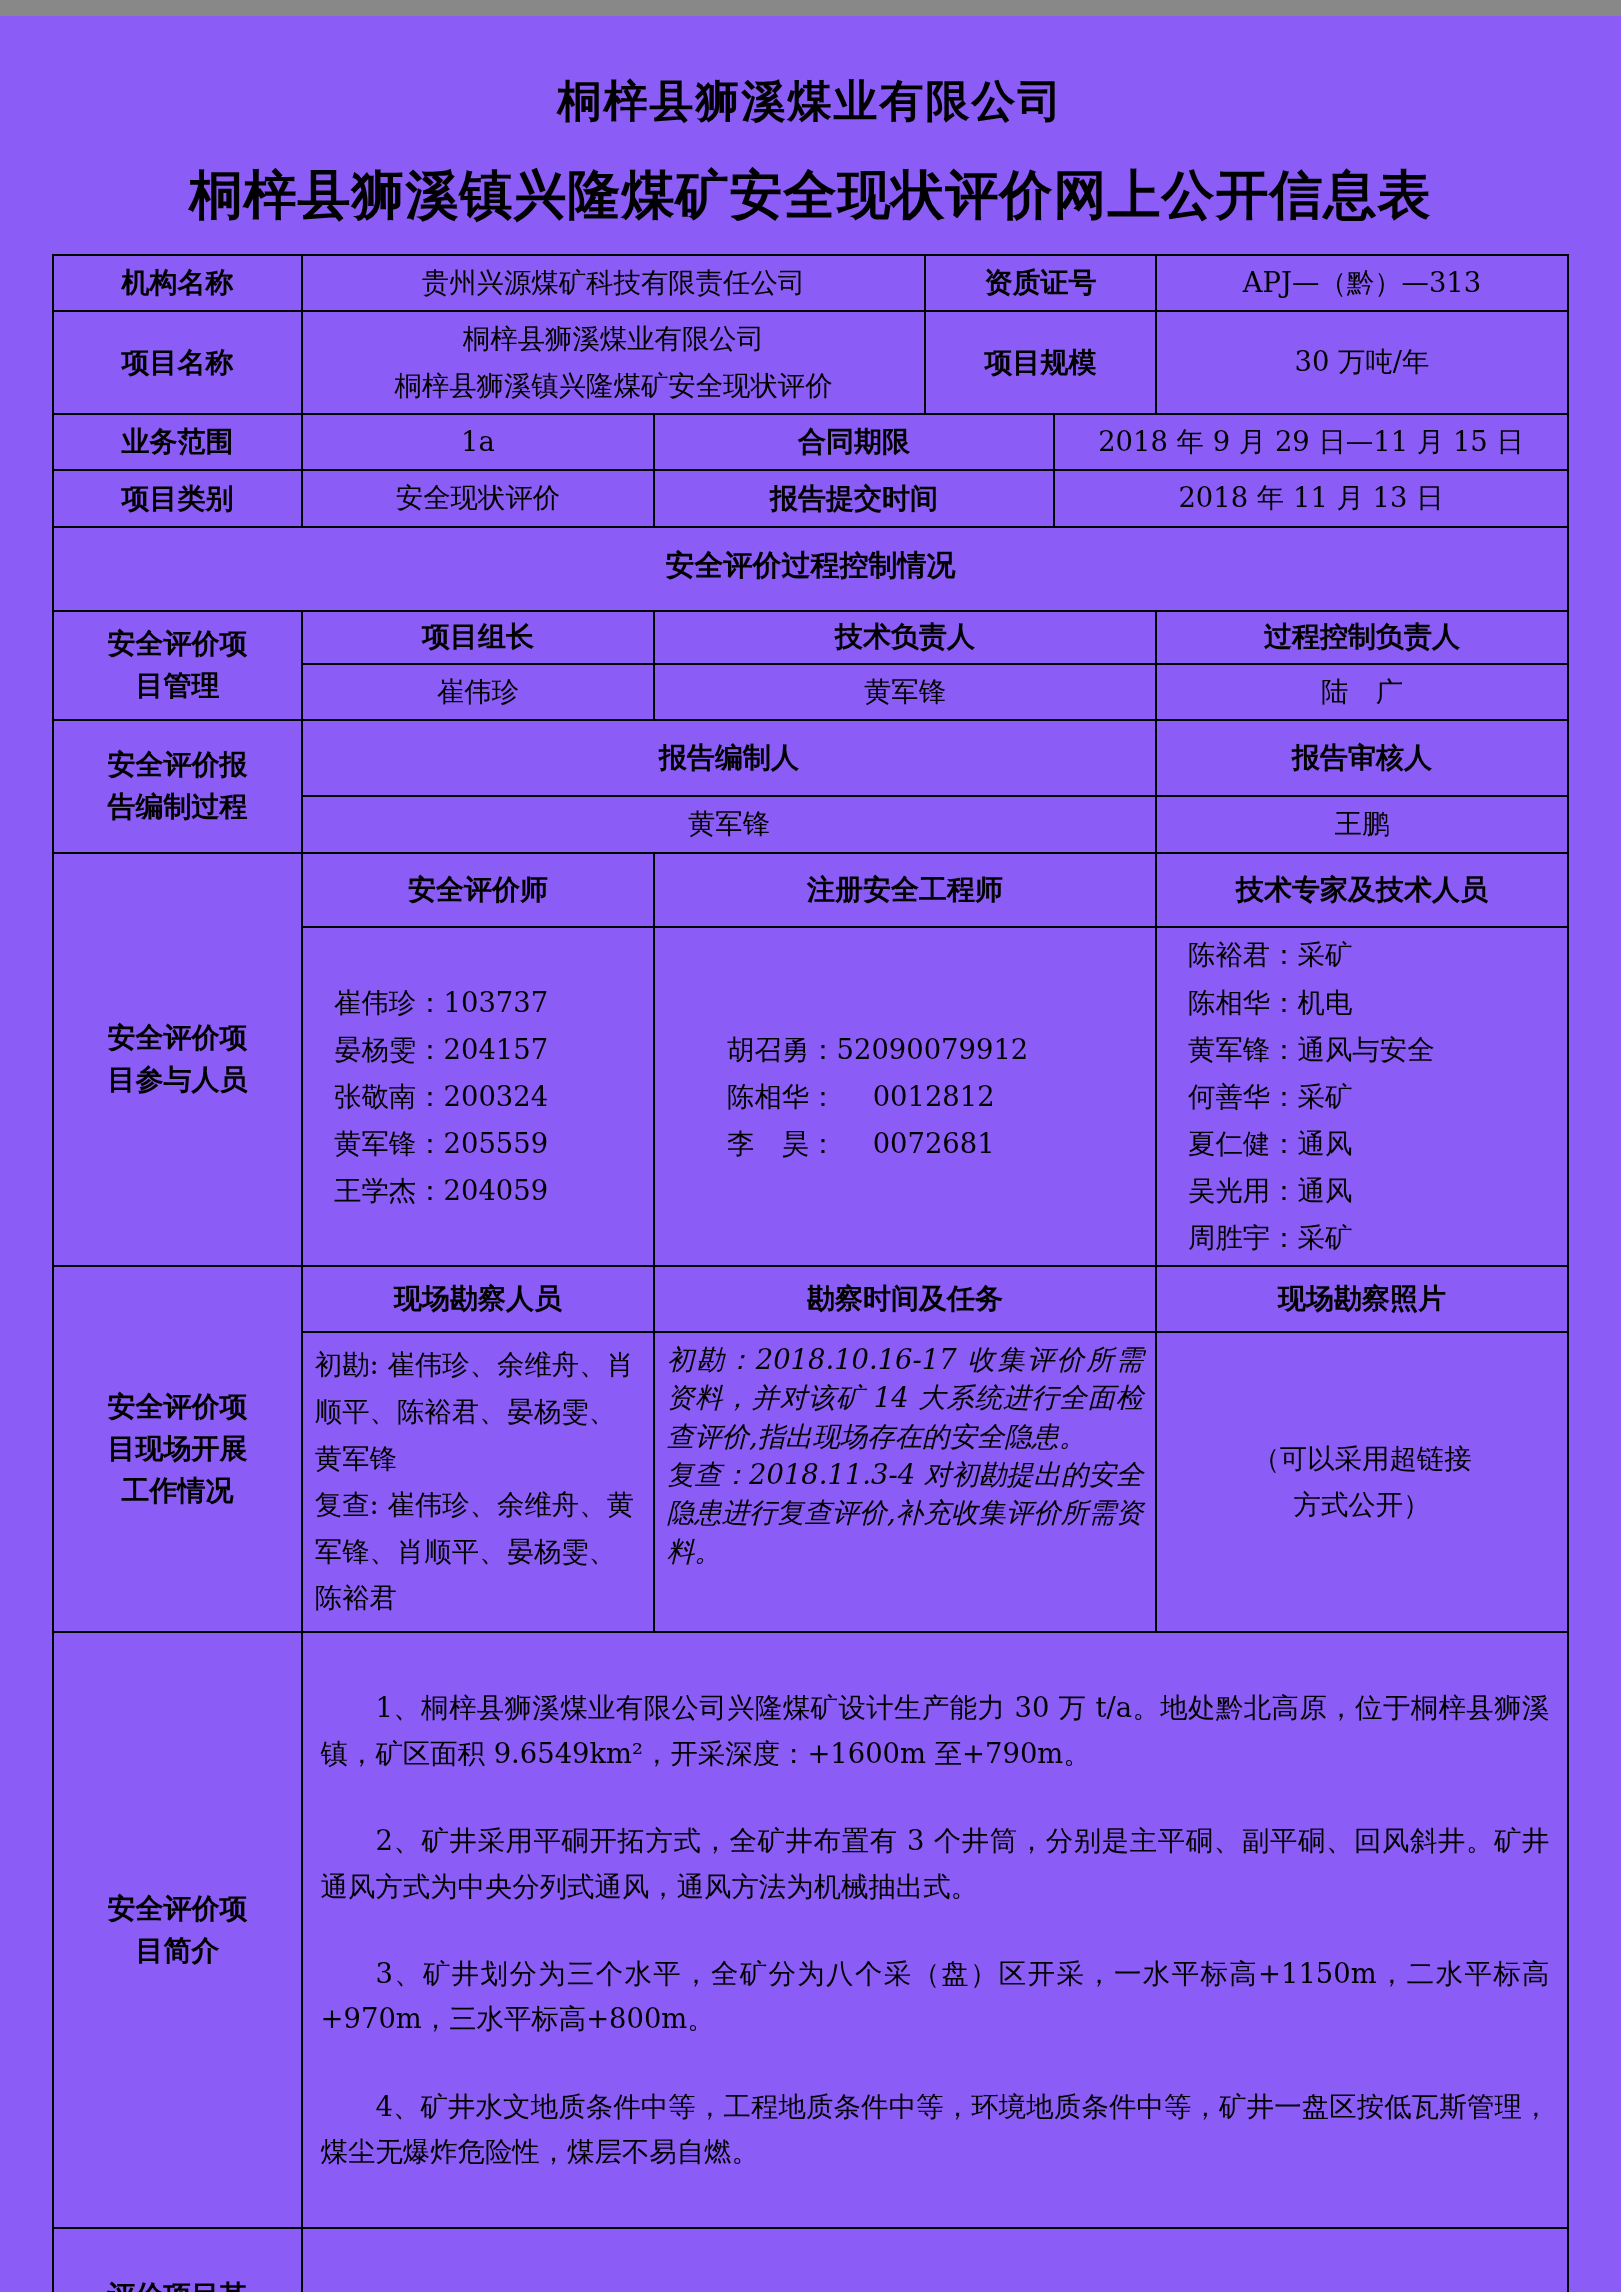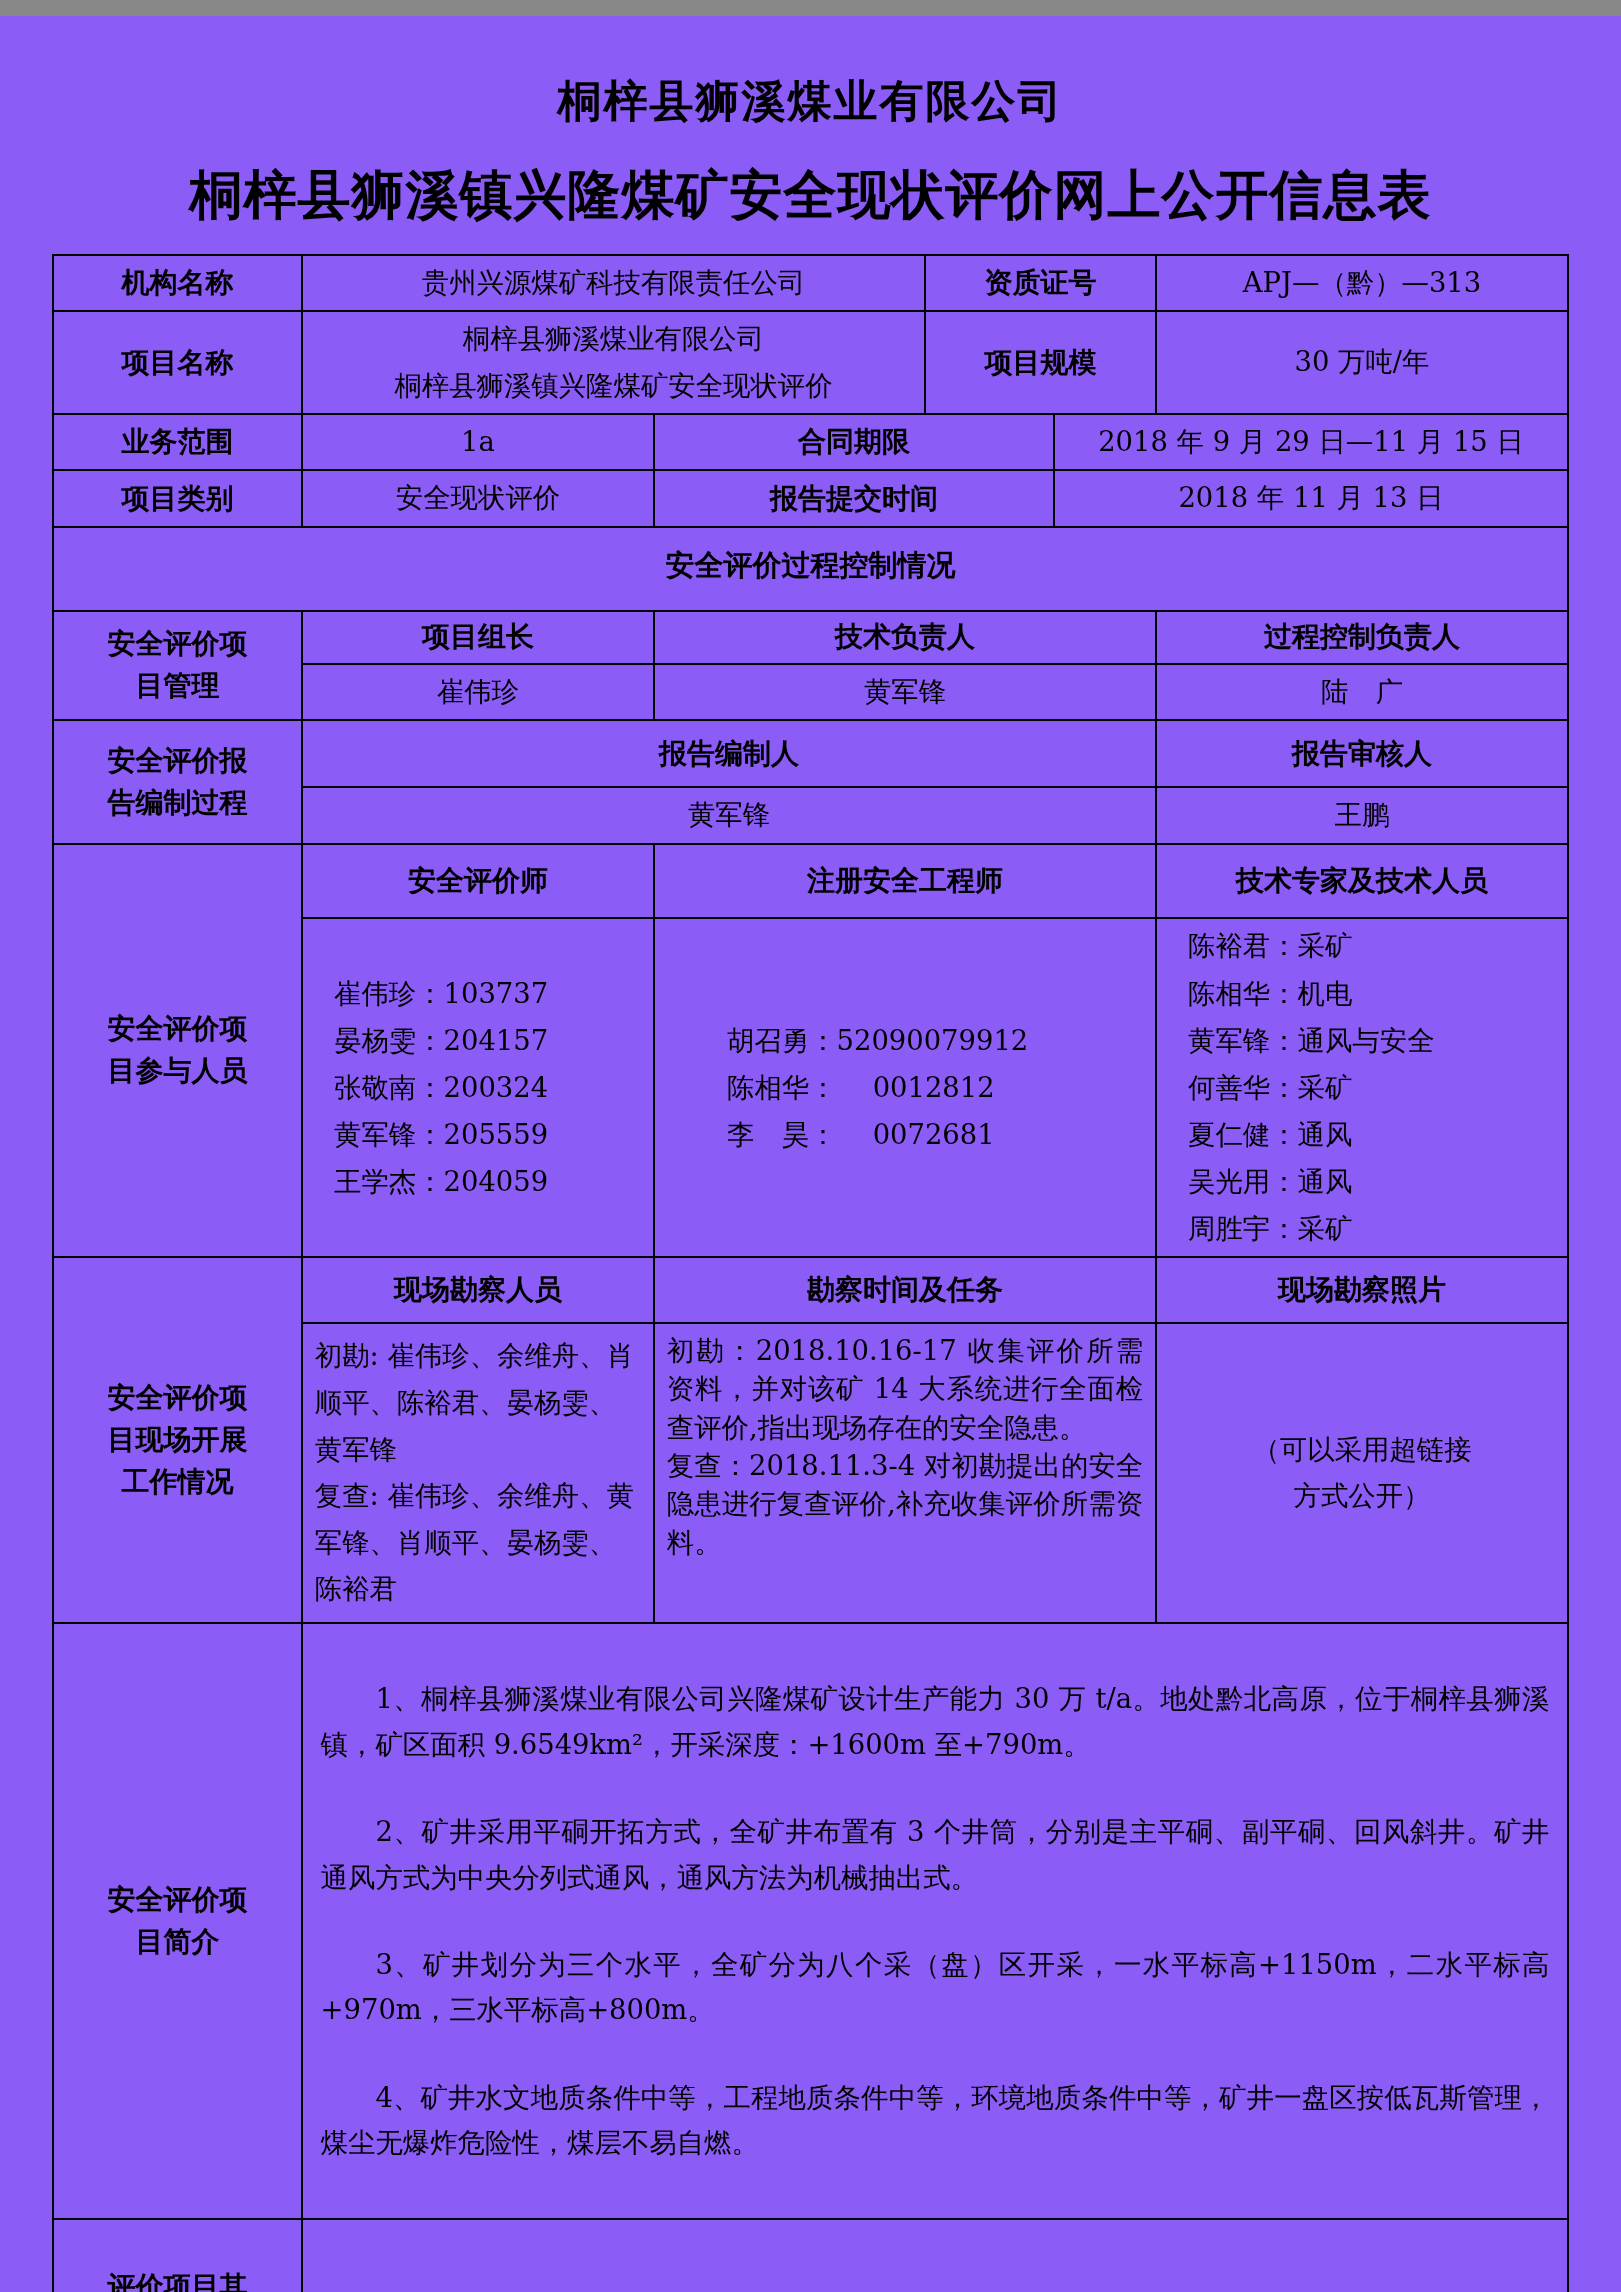--- a/index.html
+++ b/index.html
@@ -33,21 +33,21 @@
     font-size:28px;line-height:1.5;
   }
   td.val{text-align:center;line-height:1.7;}
   td.section-head{
     font-weight:bold;text-align:center;font-size:29px;
     font-family:Liberation Mono, monospace;
   }
   td.list{vertical-align:middle;text-align:left;padding-left:31px;line-height:1.72;}
   td.list-mid{padding-left:72px;}
   td.wrapcell{text-align:left;padding:7.8px 11.8px;line-height:1.7;}
-  td.dense{text-align:justify;padding:7.8px 11.8px;line-height:1.4;vertical-align:top;}
+  td.dense{text-align:justify;padding:7.8px 11.8px;line-height:1.4;vertical-align:top;font-style:italic;}
   td.note{text-align:center;line-height:1.7;}
   td.intro{vertical-align:middle;padding:9.8px 17.6px;}
   td.intro p{margin:0;text-indent:2em;text-align:justify;line-height:1.65;}
 </style>
 </head>
 <body>
 
 <div class="page">
 
   <h1 class="doc-title">桐梓县狮溪煤业有限公司</h1>
@@ -103,21 +103,21 @@
       <td class="lbl">项目组长</td>
       <td class="lbl" colspan="3">技术负责人</td>
       <td class="lbl">过程控制负责人</td>
     </tr>
     <tr style="height:49px">
       <td class="val">崔伟珍</td>
       <td class="val" colspan="3">黄军锋</td>
       <td class="val">陆　广</td>
     </tr>
 
-    <tr style="height:67px">
+    <tr style="height:76px">
       <td class="lbl" rowspan="2">安全评价报
 告编制过程</td>
       <td class="lbl" colspan="4">报告编制人</td>
       <td class="lbl">报告审核人</td>
     </tr>
     <tr style="height:44px">
       <td class="val" colspan="4">黄军锋</td>
       <td class="val">王鹏</td>
     </tr>
 

